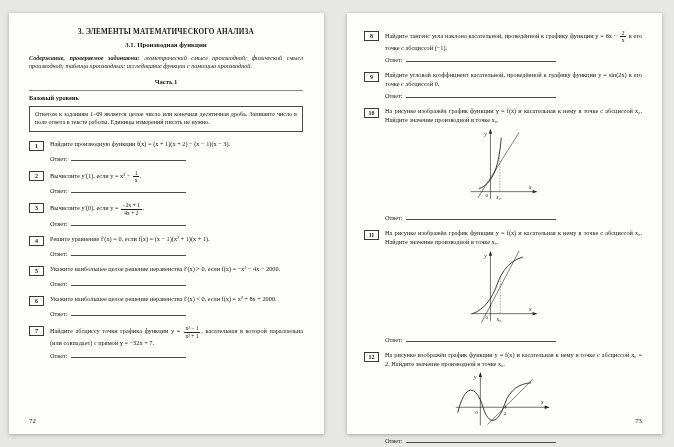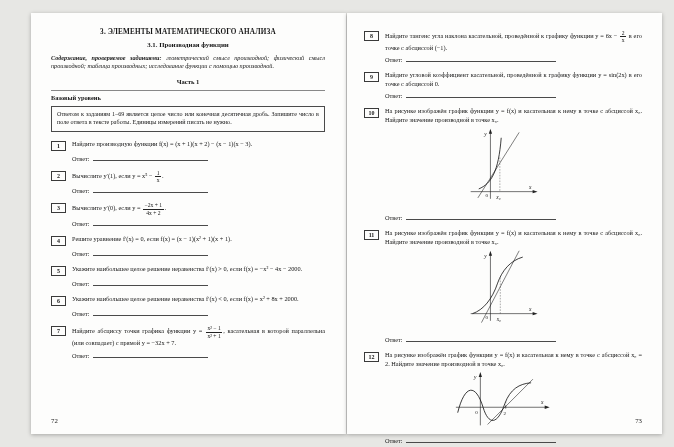--- a/index.html
+++ b/index.html
@@ -9,21 +9,21 @@
     position:relative;
     overflow:hidden;
     font-family:"Liberation Serif", serif;
     color:#161616;
   }
   .page {
     position:absolute; top:13px; height:421px; width:315px;
     background:#fdfdfc;
     box-shadow:0 1px 4px rgba(0,0,0,.28);
   }
-  .page-left  { left:31px;  padding:15px 21px 20px 20px; }
+  .page-left  { left:9px;  padding:15px 21px 20px 20px; }
   .page-right { left:347px; padding:15px 20px 20px 17px; }
 
   .print-mark { position:absolute; left:44px; top:18px; width:5px; height:5px; background:#2f2f2f; }
 
   .chapter-title { font-size:7.2px; font-weight:bold; text-align:center; letter-spacing:.2px; }
   .section-title { font-size:6.8px; font-weight:bold; text-align:center; margin-top:5px; }
   .intro { font-size:6.2px; font-style:italic; text-align:justify; margin-top:6px; line-height:1.35; }
   .intro .lead { font-weight:bold; }
   .part-label  { font-size:6.6px; font-weight:bold; text-align:center; margin-top:7px; }
   .level-label { font-size:6.4px; font-weight:bold; margin-top:5px; border-top:.7px solid #888; padding-top:3px; }

